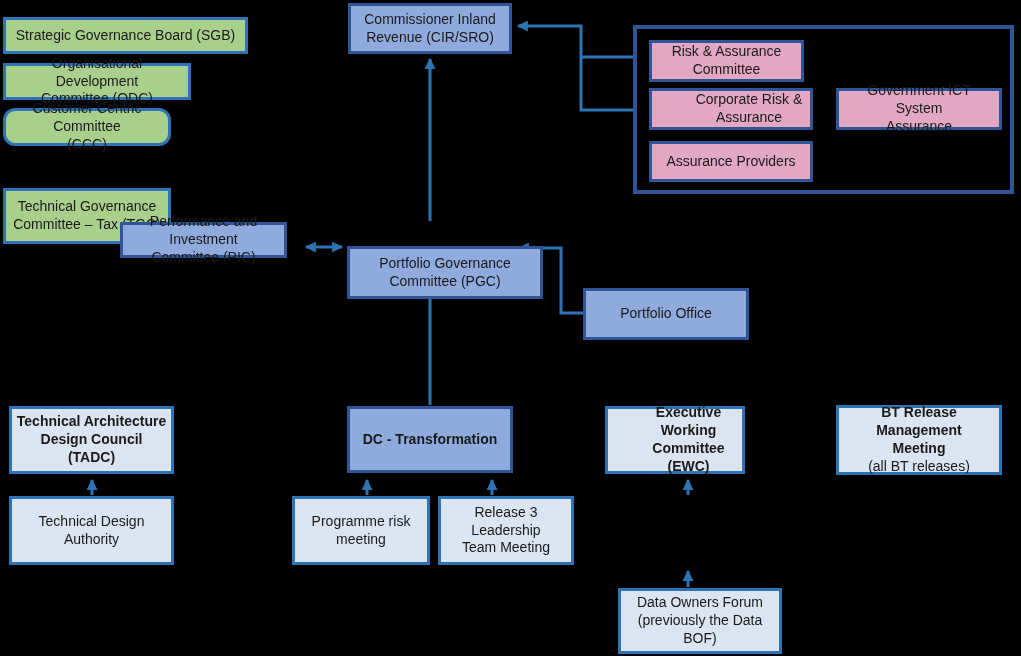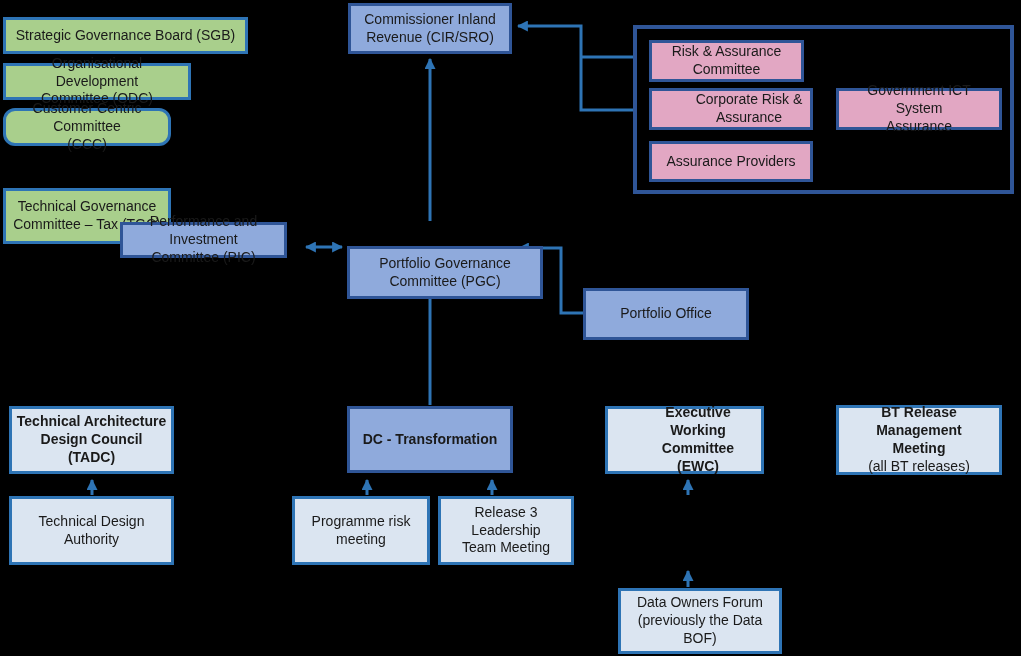--- a/index.html
+++ b/index.html
@@ -46,21 +46,21 @@
   .pos-frame  { left: 633px; top: 25px;  width: 381px; height: 169px; }
   .pos-rac    { left: 649px; top: 40px;  width: 155px; height: 42px; justify-content: center; }
   .pos-cra    { left: 649px; top: 88px;  width: 164px; height: 42px; padding-left: 40px; }
   .pos-ap     { left: 649px; top: 141px; width: 164px; height: 41px; }
   .pos-gictsa { left: 836px; top: 88px;  width: 166px; height: 42px; }
   .pos-pic    { left: 120px; top: 222px; width: 167px; height: 36px; }
   .pos-pgc    { left: 347px; top: 222px; width: 196px; height: 53px; margin-top: 24px; }
   .pos-po     { left: 583px; top: 288px; width: 166px; height: 52px; }
   .pos-tadc   { left: 9px;   top: 406px; width: 165px; height: 68px; }
   .pos-dc     { left: 347px; top: 406px; width: 166px; height: 67px; }
-  .pos-ewc    { left: 605px; top: 406px; width: 159px; height: 68px; padding-left: 31px; }
+  .pos-ewc    { left: 605px; top: 406px; width: 140px; height: 68px; padding-left: 31px; }
   .pos-btrmm  { left: 836px; top: 405px; width: 166px; height: 70px; }
   .pos-tda    { left: 9px;   top: 496px; width: 165px; height: 69px; }
   .pos-prm    { left: 292px; top: 496px; width: 138px; height: 69px; }
   .pos-r3     { left: 438px; top: 496px; width: 136px; height: 69px; }
   .pos-da     { left: 605px; top: 496px; width: 166px; height: 70px; }
   .pos-dof    { left: 606px; top: 588px; width: 164px; height: 66px; margin-left: 12px; }
 </style>
 </head>
 <body>
 

